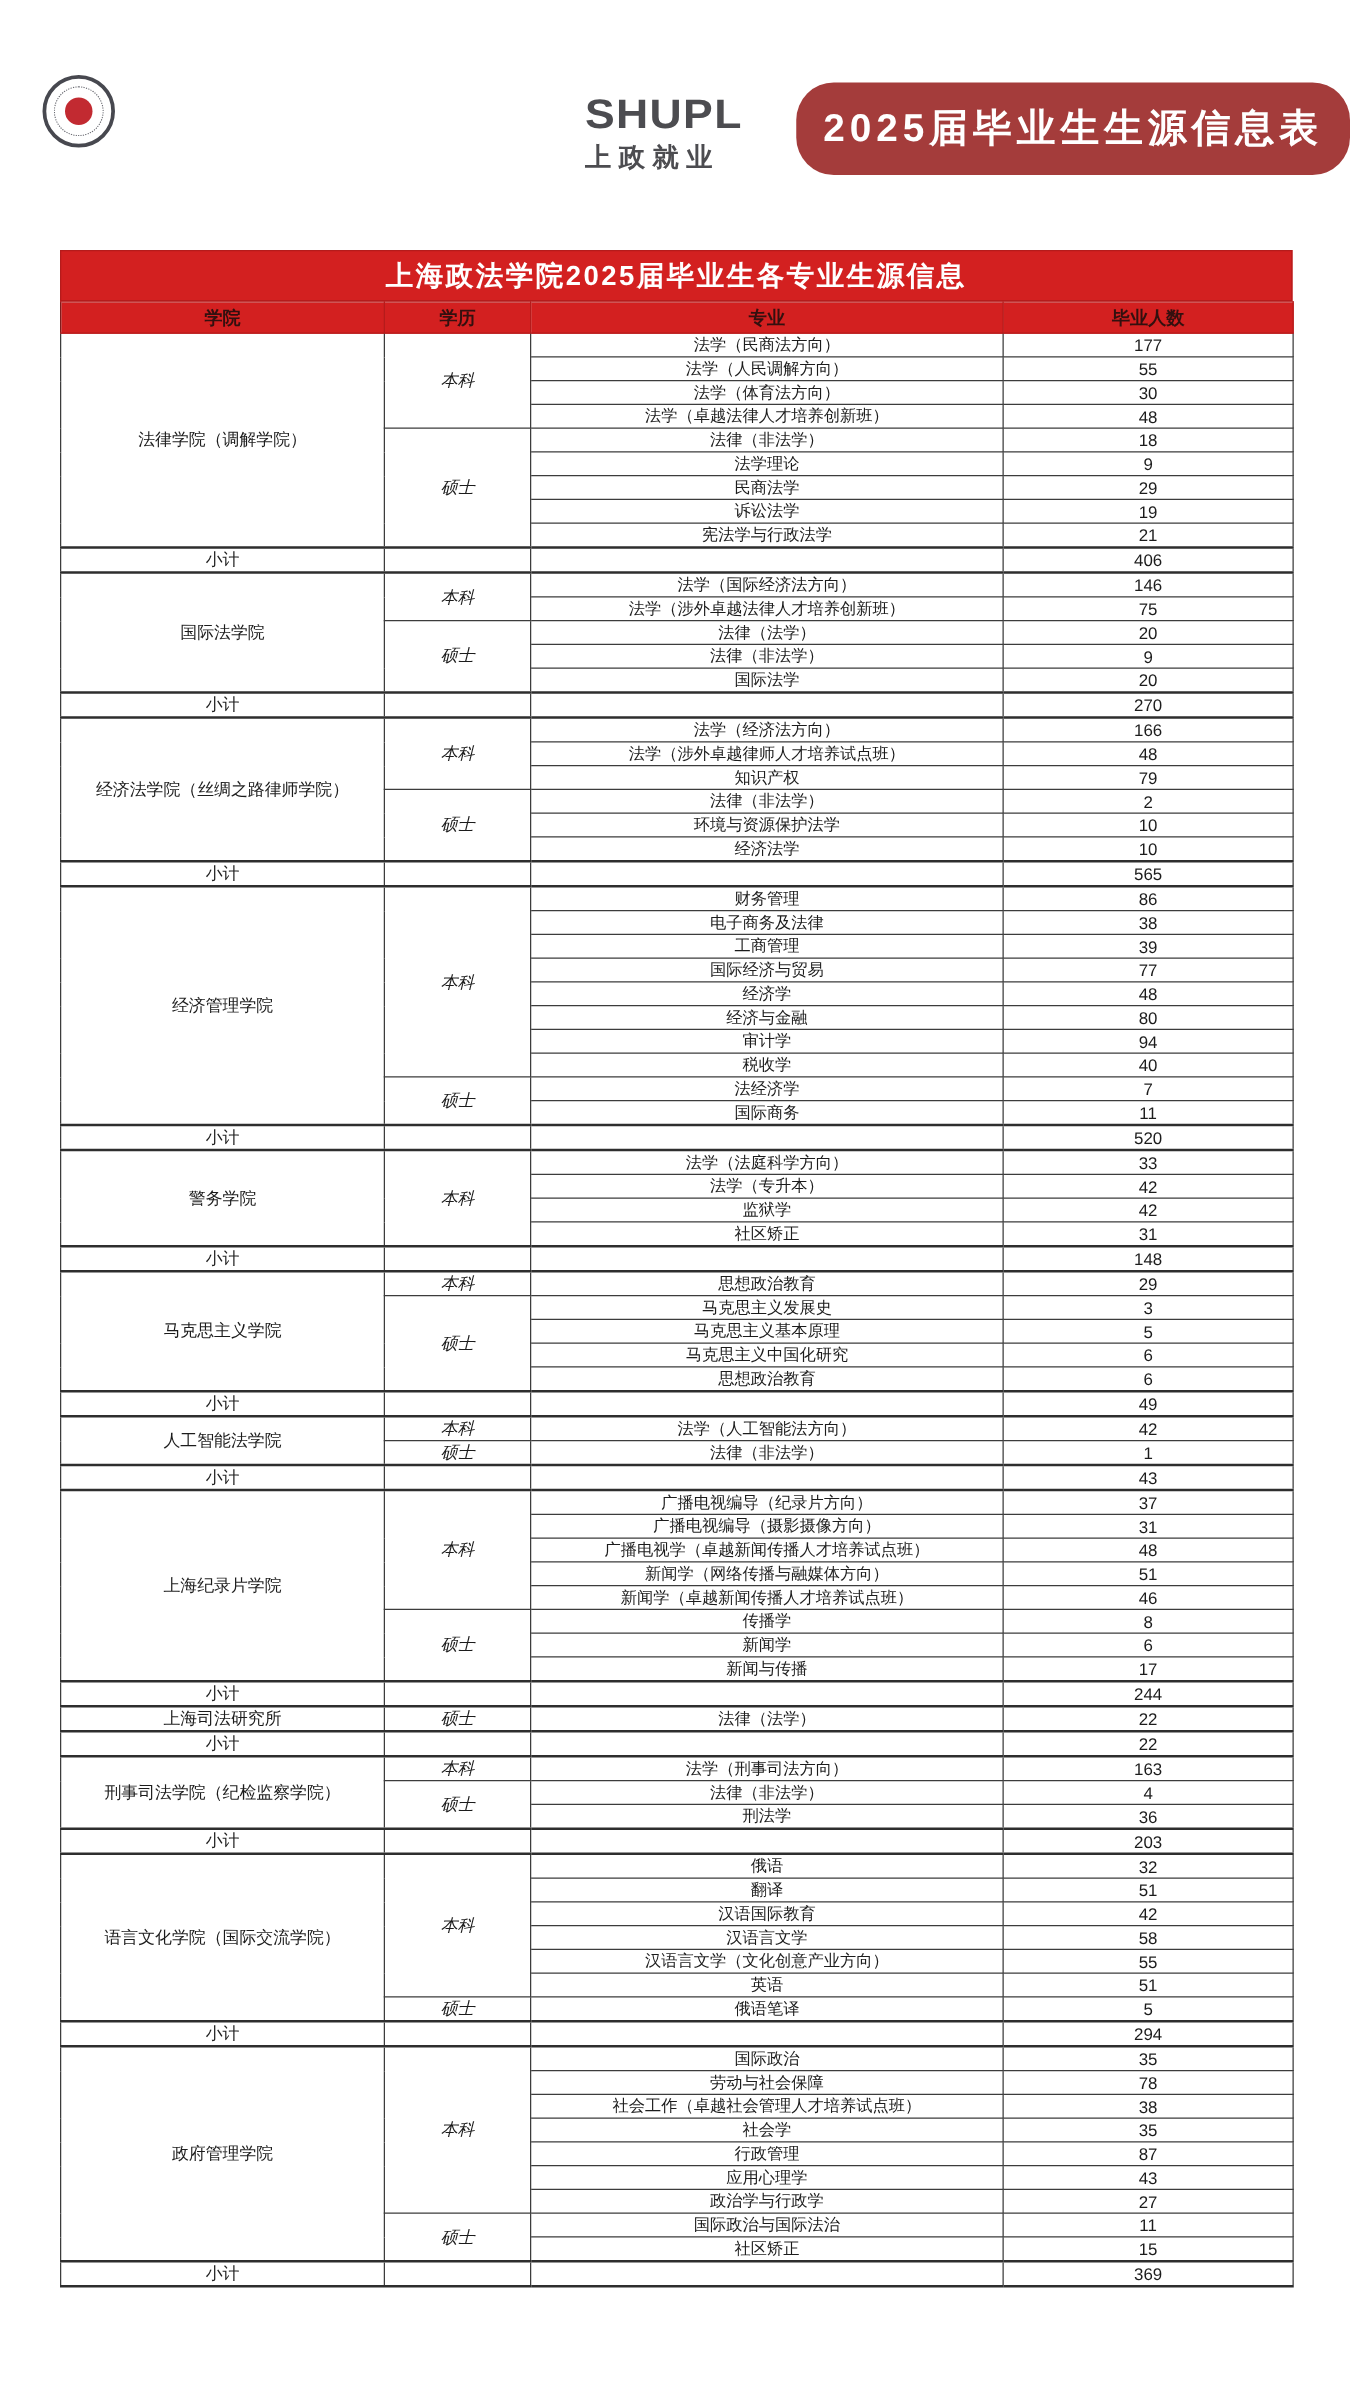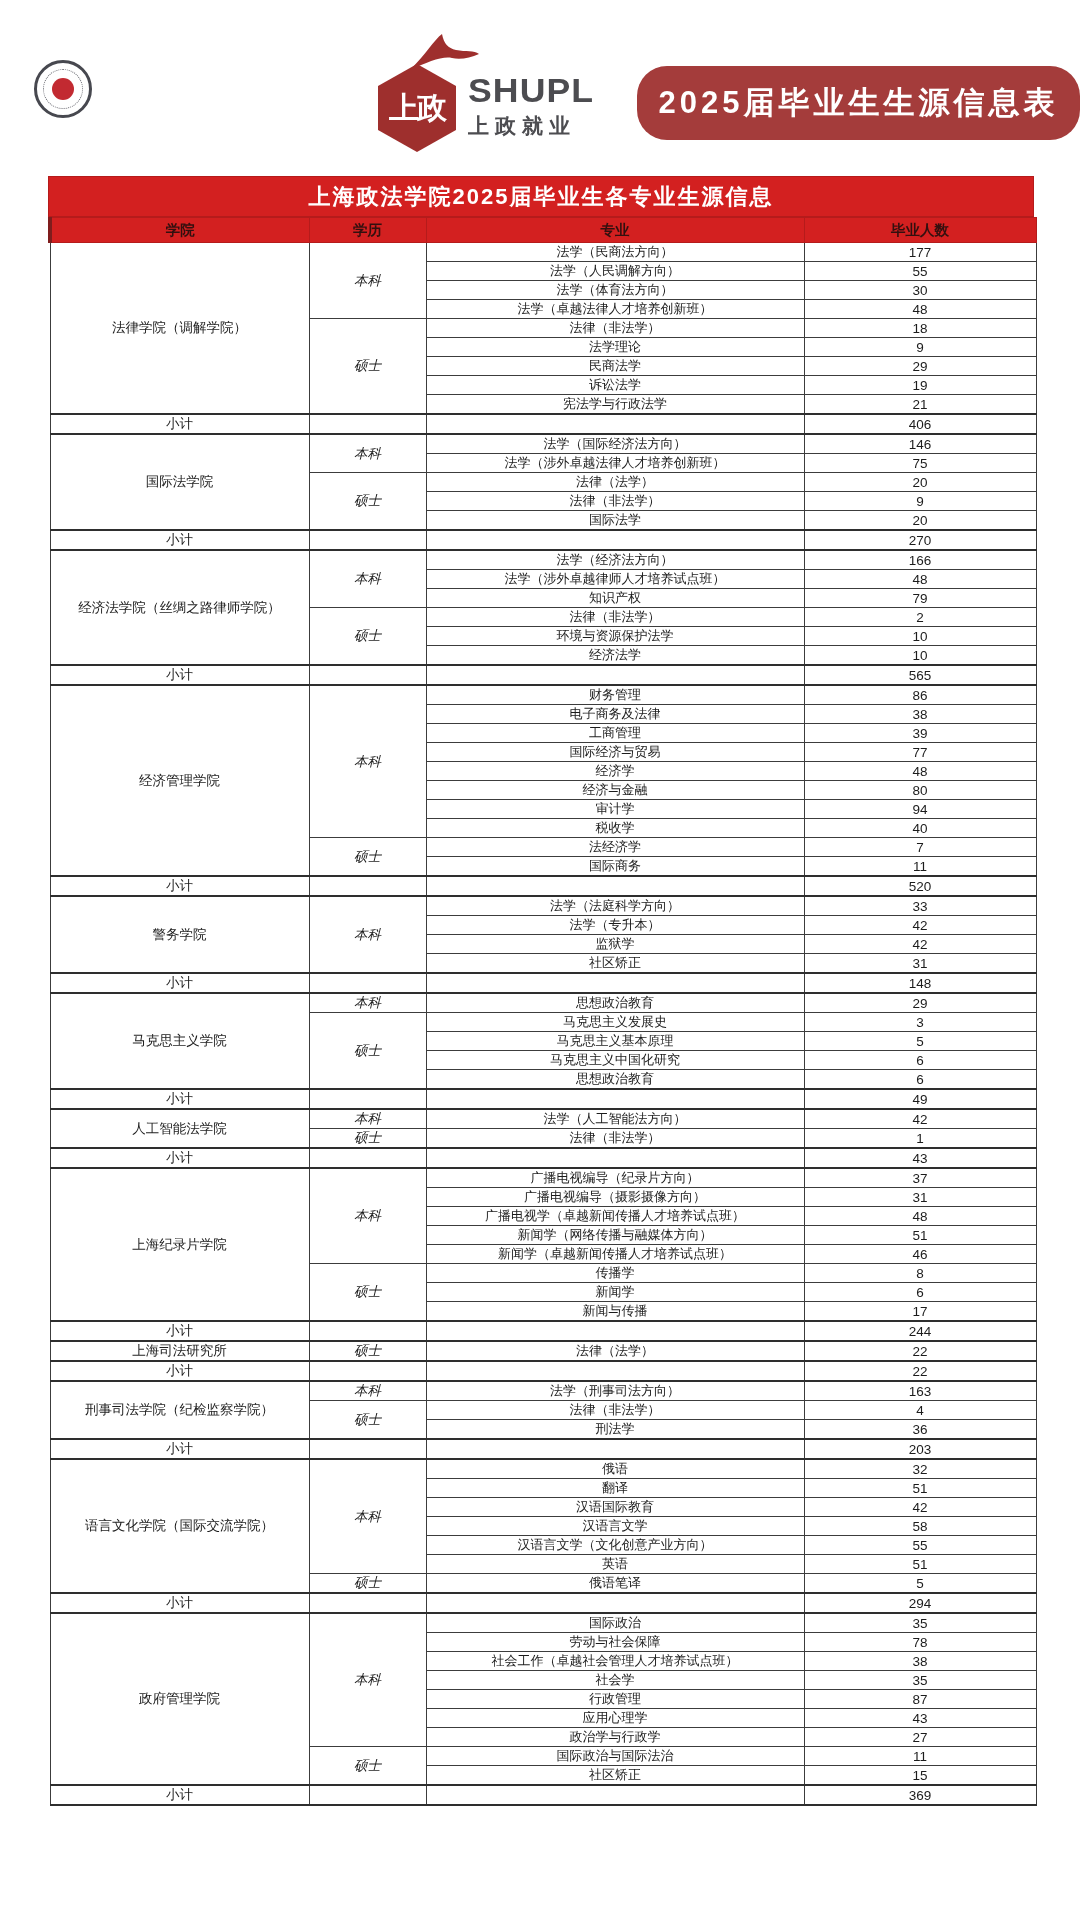--- a/index.html
+++ b/index.html
@@ -28,55 +28,48 @@
   .bird { position:absolute; left:30px; top:-4px; width:72px; height:40px; }
   .shupl-text { position:absolute; left:468px; top:72px; width:170px; }
   .shupl-en { font-size:33px; font-weight:800; color:#4c4c50; letter-spacing:1px;
     font-family:"Liberation Sans",sans-serif; transform:scaleX(1.08); transform-origin:left; }
   .shupl-cn { margin-top:2px; font-size:21px; font-weight:700; color:#4c4c50; letter-spacing:6px; }
   .banner { position:absolute; left:637px; top:66px; width:443px; height:74px; background:#a43c3b;
     color:#ffffff; display:flex; align-items:center; justify-content:center;
     font-size:31px; font-weight:800; letter-spacing:4px; white-space:nowrap;border-radius:30px; }
 
   
-  .table-wrap { position:absolute; left:48px; top:176px; width:986px; }
+  .table-wrap { position:absolute; left:48px; top:200px; width:986px; }
   .table-title { height:41px; background:#d32020; color:#ffffff; font-size:22px; font-weight:800;
     display:flex; align-items:center; justify-content:center; letter-spacing:2px;
     border:1px solid #b51b1b; }
   table { border-collapse:collapse; width:986px; table-layout:fixed; }
   col.c-college { width:259px; } col.c-degree { width:117px; }
   col.c-major { width:378px; } col.c-count { width:232px; }
   thead th { background:#d32020; color:#33100f; font-size:14.5px; font-weight:700; height:25px;
     border:1px solid #b51b1b; border-left:1px solid #e8b9b9; }
-  thead th:first-child { border-left:4px solid #7f1d1d; }
+  thead th:first-child { border-left:1px solid #7f1d1d; }
   tbody td { border:1px solid #3c3c3c; height:18.8px; text-align:center; vertical-align:middle;
     font-size:13px; color:#1c1c1c; overflow:hidden; white-space:nowrap; padding:0 2px; }
   td.college { font-size:13.5px; }
   td.degree { font-size:13.5px;font-style:italic; }
   td.num { font-size:13.5px; font-family:"Liberation Sans",sans-serif; }
   tr.subtotal td { border-top:2.5px solid #2e2e2e; border-bottom:2.5px solid #2e2e2e; }
   tbody { border-bottom:2px solid #2e2e2e; }
 </style>
 </head>
 <body>
 
 <div class="page">
 
   <header class="page-header">
     <div class="seal">
       <div class="seal-inner">
         <div class="seal-core"></div>
       </div>
-    </div>
-    <div class="shupl-logo">
-      <svg class="bird" viewBox="0 0 72 40">
-        <path d="M2 36 C 18 20, 26 6, 34 0 C 36 10, 40 14, 48 16 C 58 18, 66 16, 71 20 C 62 24, 52 26, 44 24 C 34 22, 20 28, 2 36 Z" fill="#9e2f2d"></path>
-      </svg>
-      <div class="hexagon"></div>
-      <div class="hex-char">上政</div>
     </div>
     <div class="shupl-text">
       <div class="shupl-en">SHUPL</div>
       <div class="shupl-cn">上政就业</div>
     </div>
     <div class="banner">2025届毕业生生源信息表</div>
   </header>
 
   <section class="table-wrap">
     <div class="table-title">上海政法学院2025届毕业生各专业生源信息</div>

